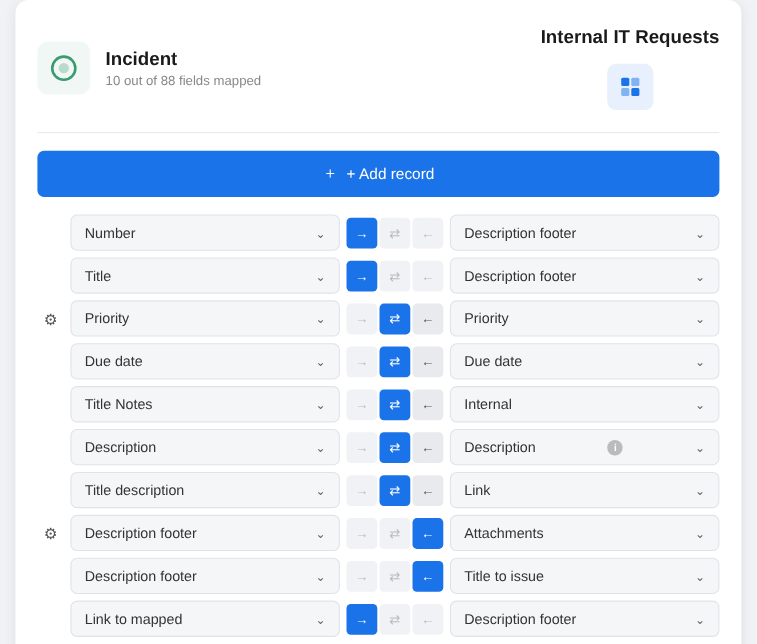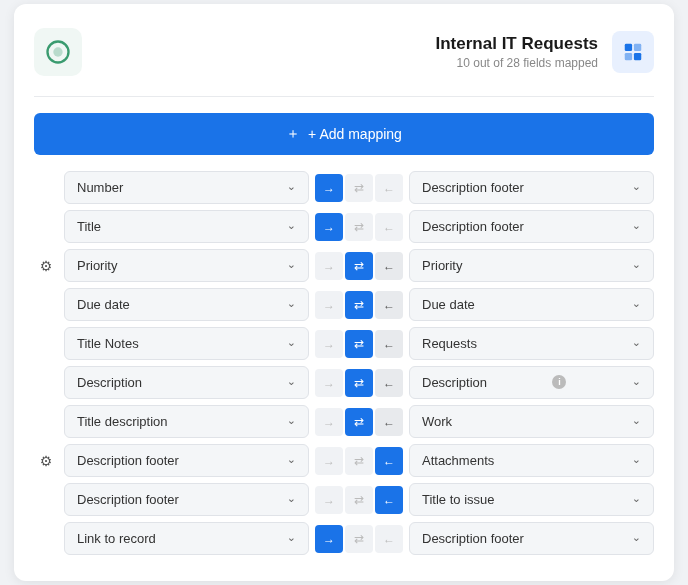--- a/index.html
+++ b/index.html
@@ -49,20 +49,21 @@
     }
     .header-sub {
       font-size: 12px;
       color: #888;
       margin-top: 2px;
     }
     .header-right {
       display: flex;
       align-items: center;
       gap: 14px;
+      flex-direction: column;
     }
     .header-right-text {
       text-align: right;
     }
     .header-right-icon {
       width: 42px;
       height: 42px;
       background: #e8f0fe;
       border-radius: 8px;
       display: flex;
@@ -110,21 +111,21 @@
     }
     .field-select {
       flex: 1;
       background: #f4f6f8;
       border: 1px solid #e0e3e8;
       border-radius: 6px;
       padding: 8px 12px;
       font-size: 13px;
       color: #333;
       display: flex;
-      align-items: flex-start;
+      align-items: flex-end;
       justify-content: space-between;
       cursor: pointer;
     }
     .field-select .chevron {
       color: #666;
       font-size: 11px;
     }
     .arrow-group {
       display: flex;
       align-items: center;
@@ -168,42 +169,45 @@
 <div class="card">
 
   <div class="header">
     <div class="header-left">
       <div class="header-icon">
         <svg viewBox="0 0 24 24" fill="none">
           <circle cx="12" cy="12" r="9" stroke="#3a9b6f" stroke-width="2"></circle>
           <circle cx="12" cy="12" r="4" fill="#3a9b6f" opacity="0.3"></circle>
         </svg>
       </div>
+      <div>
+        <div class="header-title">Incident</div>
+        <div class="header-sub">10 out of 88 fields mapped</div>
+      </div>
     </div>
     <div class="header-right">
       <div class="header-right-text">
         <div class="header-title">Internal IT Requests</div>
-        <div class="header-sub">10 out of 28 fields mapped</div>
       </div>
       <div class="header-right-icon">
         <svg viewBox="0 0 24 24" fill="none">
           <rect x="3" y="3" width="8" height="8" rx="1.5" fill="#1a73e8"></rect>
           <rect x="13" y="3" width="8" height="8" rx="1.5" fill="#1a73e8" opacity="0.5"></rect>
           <rect x="3" y="13" width="8" height="8" rx="1.5" fill="#1a73e8" opacity="0.5"></rect>
           <rect x="13" y="13" width="8" height="8" rx="1.5" fill="#1a73e8"></rect>
         </svg>
       </div>
     </div>
   </div>
 
   <div class="divider"></div>
 
   <button class="add-mapping-btn">
     <span>＋</span>
-    <span>+ Add mapping</span>
+    <span>+ Add record</span>
   </button>
 
   <div class="mapping-row">
     <div class="gear-col"></div>
     <div class="field-select">
       <span>Number</span>
         <span class="chevron">⌄</span>
     </div>
     <div class="arrow-group">
       <button class="arrow-btn active-blue">→</button>
@@ -272,21 +276,21 @@
     <div class="field-select">
       <span>Title Notes</span>
         <span class="chevron">⌄</span>
     </div>
     <div class="arrow-group">
       <button class="arrow-btn inactive">→</button>
       <button class="arrow-btn active-blue">⇄</button>
       <button class="arrow-btn inactive" style="background:#e8eaed;color:#555;">←</button>
     </div>
     <div class="field-select">
-      <span>Requests</span>
+      <span>Internal</span>
         <span class="chevron">⌄</span>
     </div>
   </div>
 
   <div class="mapping-row">
     <div class="gear-col"></div>
     <div class="field-select">
       <span>Description</span>
         <span class="chevron">⌄</span>
     </div>
@@ -309,21 +313,21 @@
     <div class="field-select">
       <span>Title description</span>
         <span class="chevron">⌄</span>
     </div>
     <div class="arrow-group">
       <button class="arrow-btn inactive">→</button>
       <button class="arrow-btn active-blue">⇄</button>
       <button class="arrow-btn inactive" style="background:#e8eaed;color:#555;">←</button>
     </div>
     <div class="field-select">
-      <span>Work</span>
+      <span>Link</span>
         <span class="chevron">⌄</span>
     </div>
   </div>
 
   <div class="mapping-row">
     <div class="gear-col" style="color:#555;cursor:pointer;">⚙</div>
     <div class="field-select">
       <span>Description footer</span>
         <span class="chevron">⌄</span>
     </div>
@@ -351,21 +355,21 @@
     </div>
     <div class="field-select">
       <span>Title to issue</span>
         <span class="chevron">⌄</span>
     </div>
   </div>
 
   <div class="mapping-row">
     <div class="gear-col"></div>
     <div class="field-select">
-      <span>Link to record</span>
+      <span>Link to mapped</span>
         <span class="chevron">⌄</span>
     </div>
     <div class="arrow-group">
       <button class="arrow-btn active-blue">→</button>
       <button class="arrow-btn inactive">⇄</button>
       <button class="arrow-btn inactive">←</button>
     </div>
     <div class="field-select">
       <span>Description footer</span>
         <span class="chevron">⌄</span>

